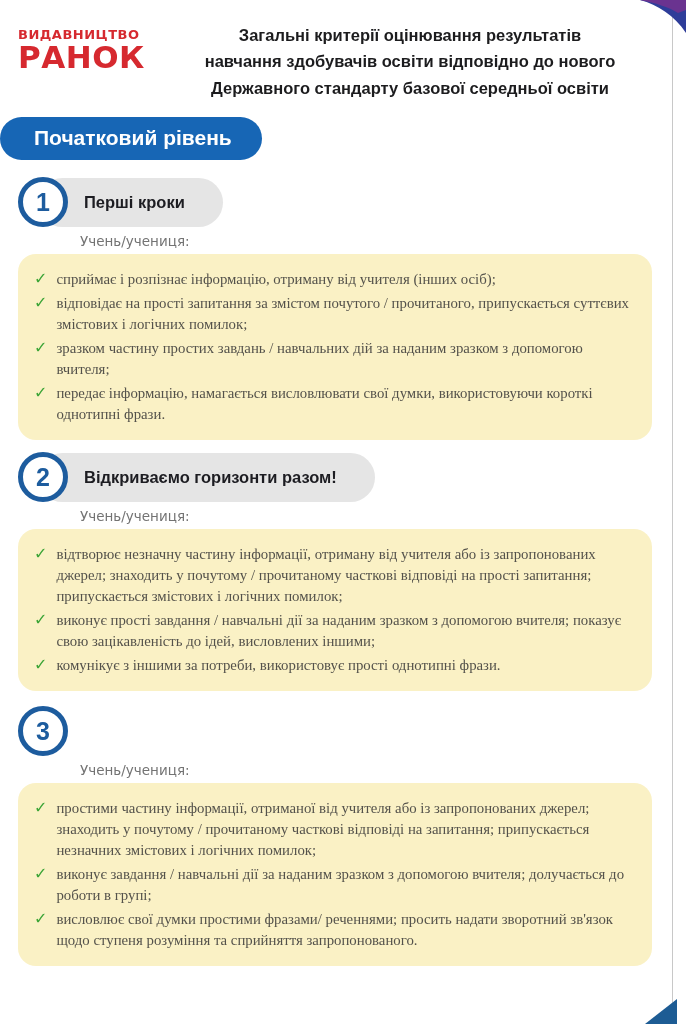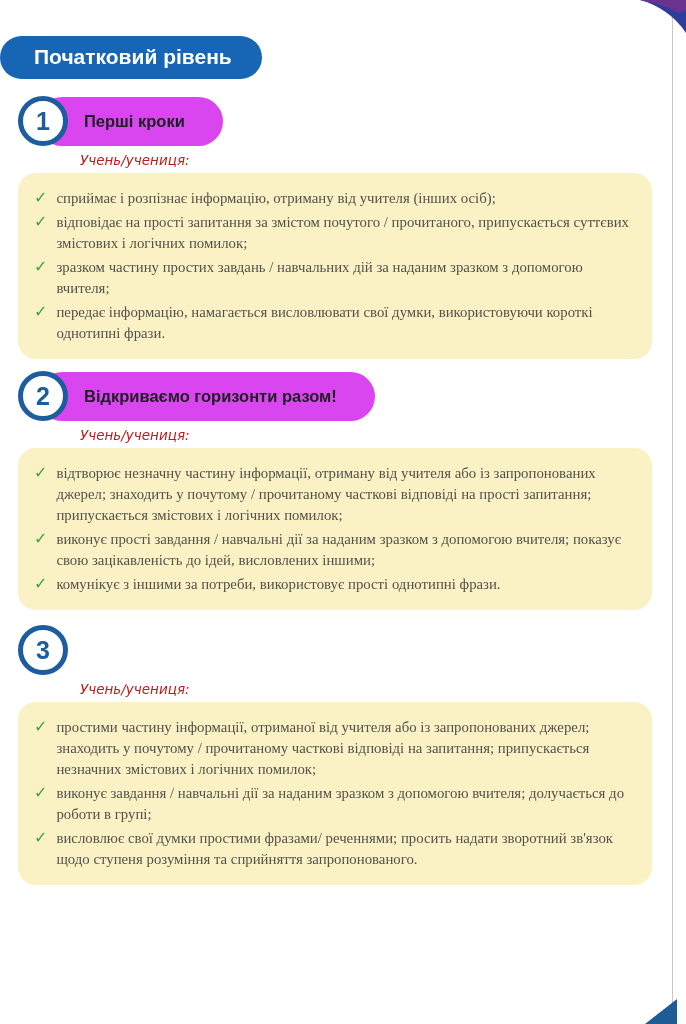--- a/index.html
+++ b/index.html
@@ -42,28 +42,28 @@
   .sec2 .section-head{margin-top:12px;}
   .sec3 .section-head{margin-top:15px;}
   .num-circle{
     width:40px;height:40px;border-radius:50%;
     border:5px solid #1d5c9e;background:#fff;
     display:flex;align-items:center;justify-content:center;
     color:#1d5c9e;font-size:25px;font-weight:700;z-index:2;flex:0 0 auto;
     font-family:"Liberation Sans","DejaVu Sans",sans-serif;
   }
   .head-pill{
-    background:#d946ef;border-radius:28px;
+    background:#e5e5e5;border-radius:28px;
     margin-left:-30px;padding:15px 38px 15px 46px;
     font-size:16.5px;font-weight:700;color:#1d1d22;
     font-family:"Liberation Sans","DejaVu Sans",sans-serif;
     white-space:nowrap;
   }
   .subject-label{
-    font-style:italic;font-size:13.5px;color:#b91c1c;
+    font-size:13.5px;color:#737373;
     margin:6px 0 5px 62px;
   }
   .yellow-box{
     background:#faf1c5;border-radius:18px;
     padding:12px 20px 12px 16px;margin-top:3px;
   }
   .check-item{display:flex;gap:9px;margin:3px 0;}
   .check{
     color:#3aa435;font-weight:700;font-size:16px;line-height:1.3;flex:0 0 auto;
   }
@@ -81,20 +81,31 @@
   <path d="M52,0 L6,0 C22,3 34,7 44,13 L52,10 Z" fill="#6a3390"></path>
 </svg>
 
 <svg class="corner-bottom-right" width="32" height="25" viewBox="0 0 32 25">
   <polygon points="32,0 32,25 0,25" fill="#1d5c94"></polygon>
 </svg>
 
 <div class="content">
 
   
+  <div class="header">
+    <div class="logo">
+      <div class="logo-top">ВИДАВНИЦТВО</div>
+      <div class="logo-bottom">РАНОК</div>
+    </div>
+    <div class="title-block">
+      <div class="title-line">Загальні критерії оцінювання результатів</div>
+      <div class="title-line">навчання здобувачів освіти відповідно до нового</div>
+      <div class="title-line">Державного стандарту базової середньої освіти</div>
+    </div>
+  </div>
 
   
   <div class="level-badge">Початковий рівень</div>
 
   
   <div class="sec1">
     <div class="section-head">
       <div class="num-circle">1</div>
       <div class="head-pill">Перші кроки</div>
     </div>

